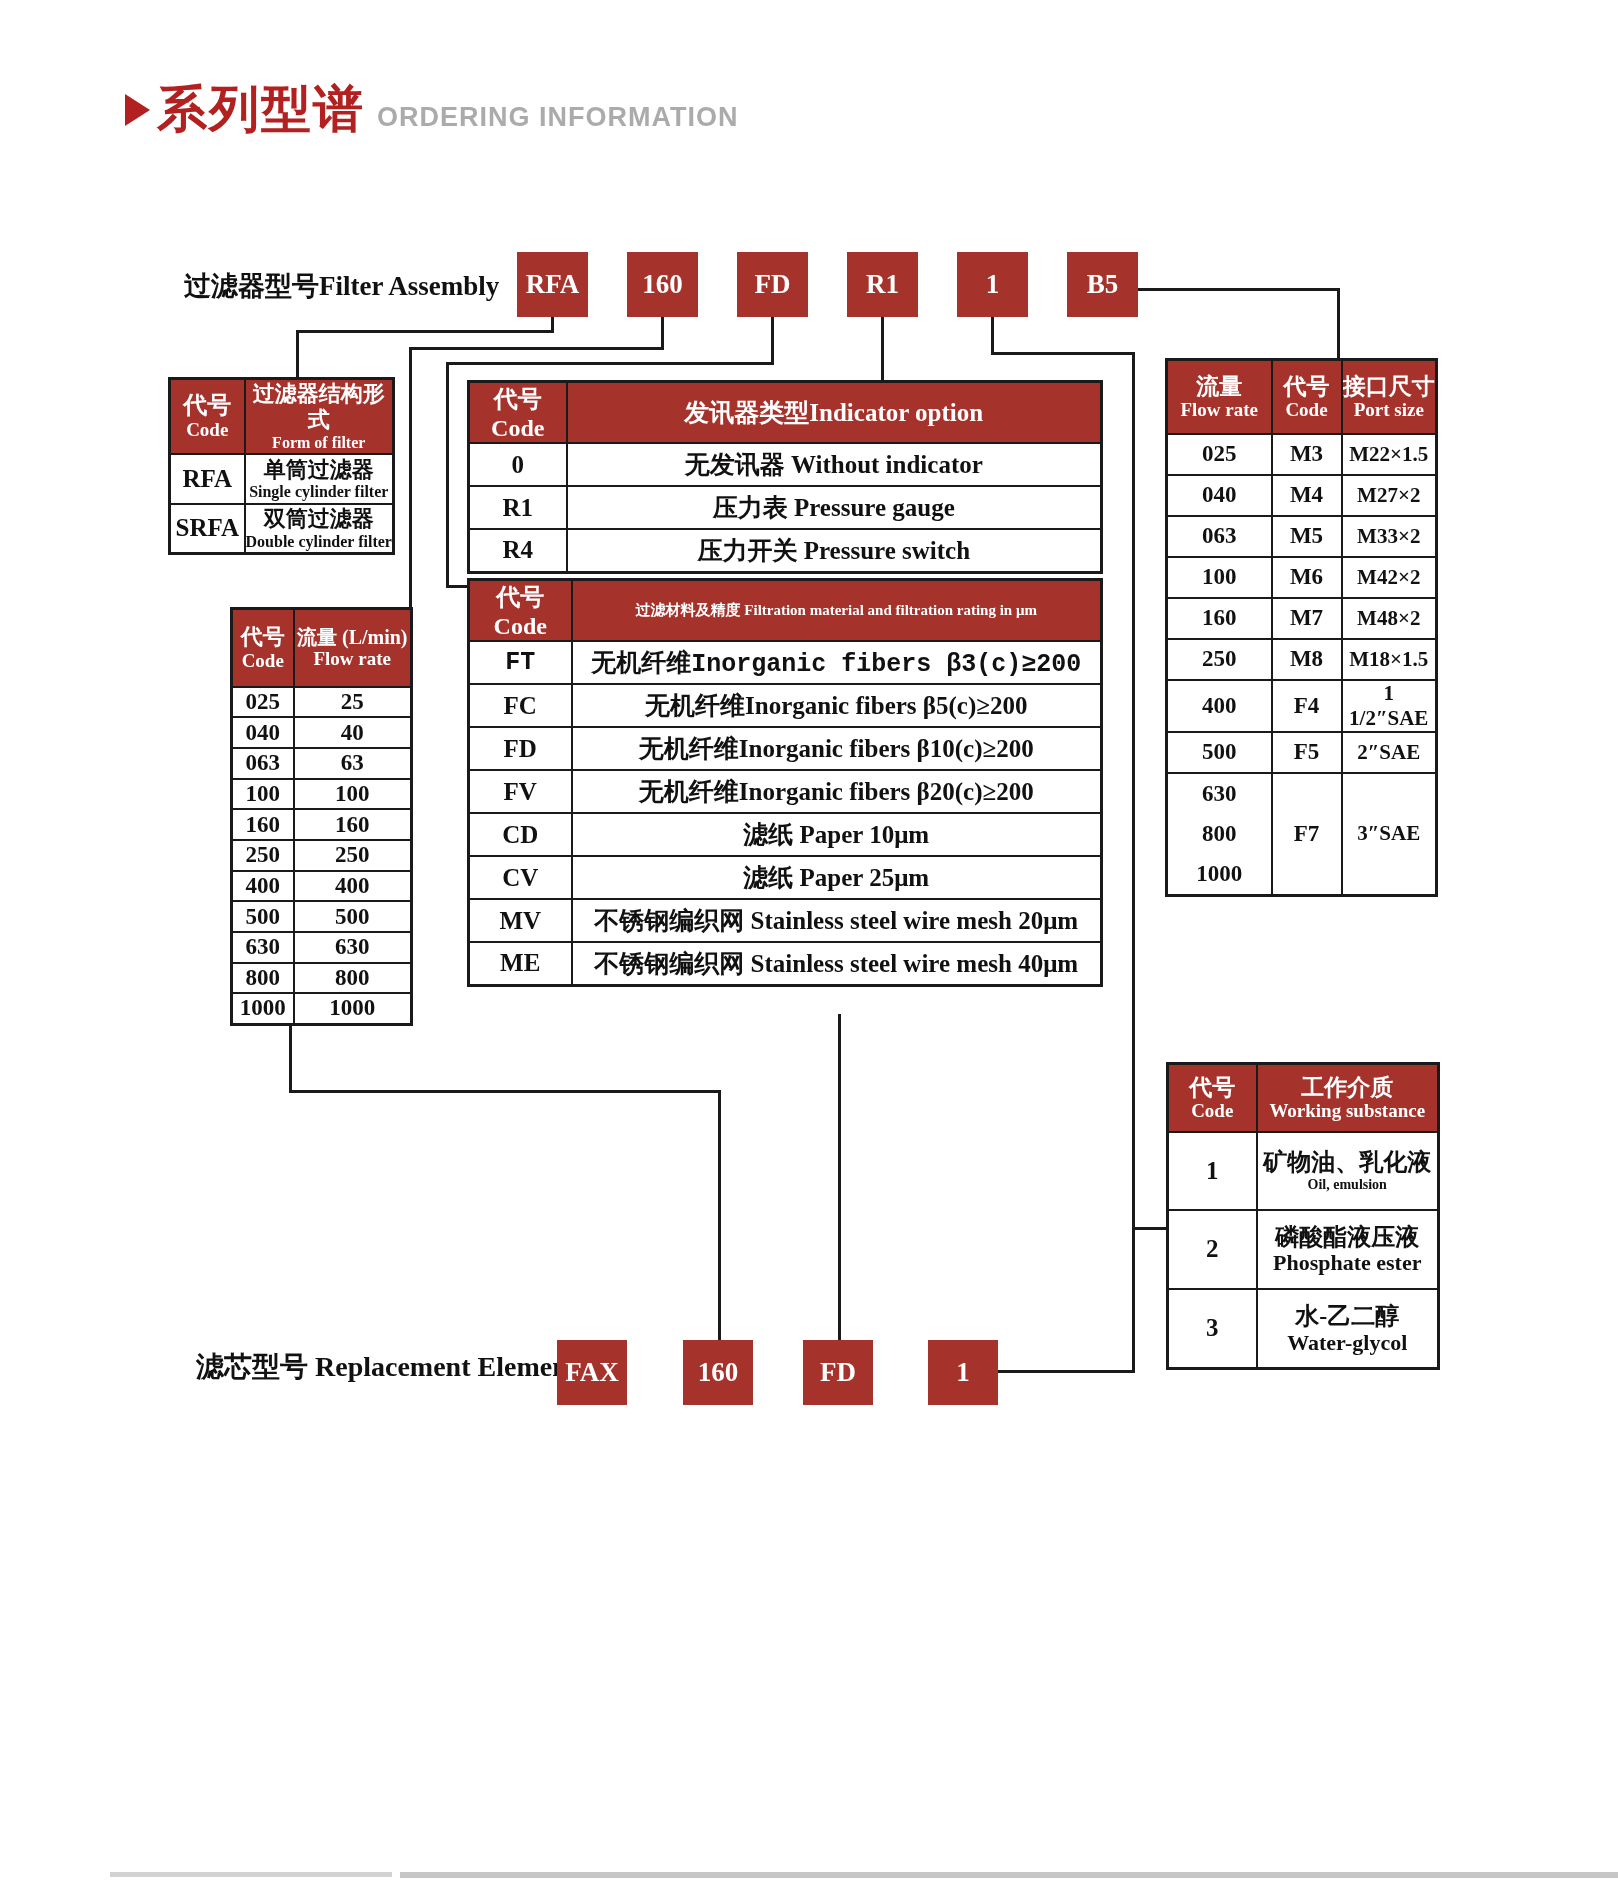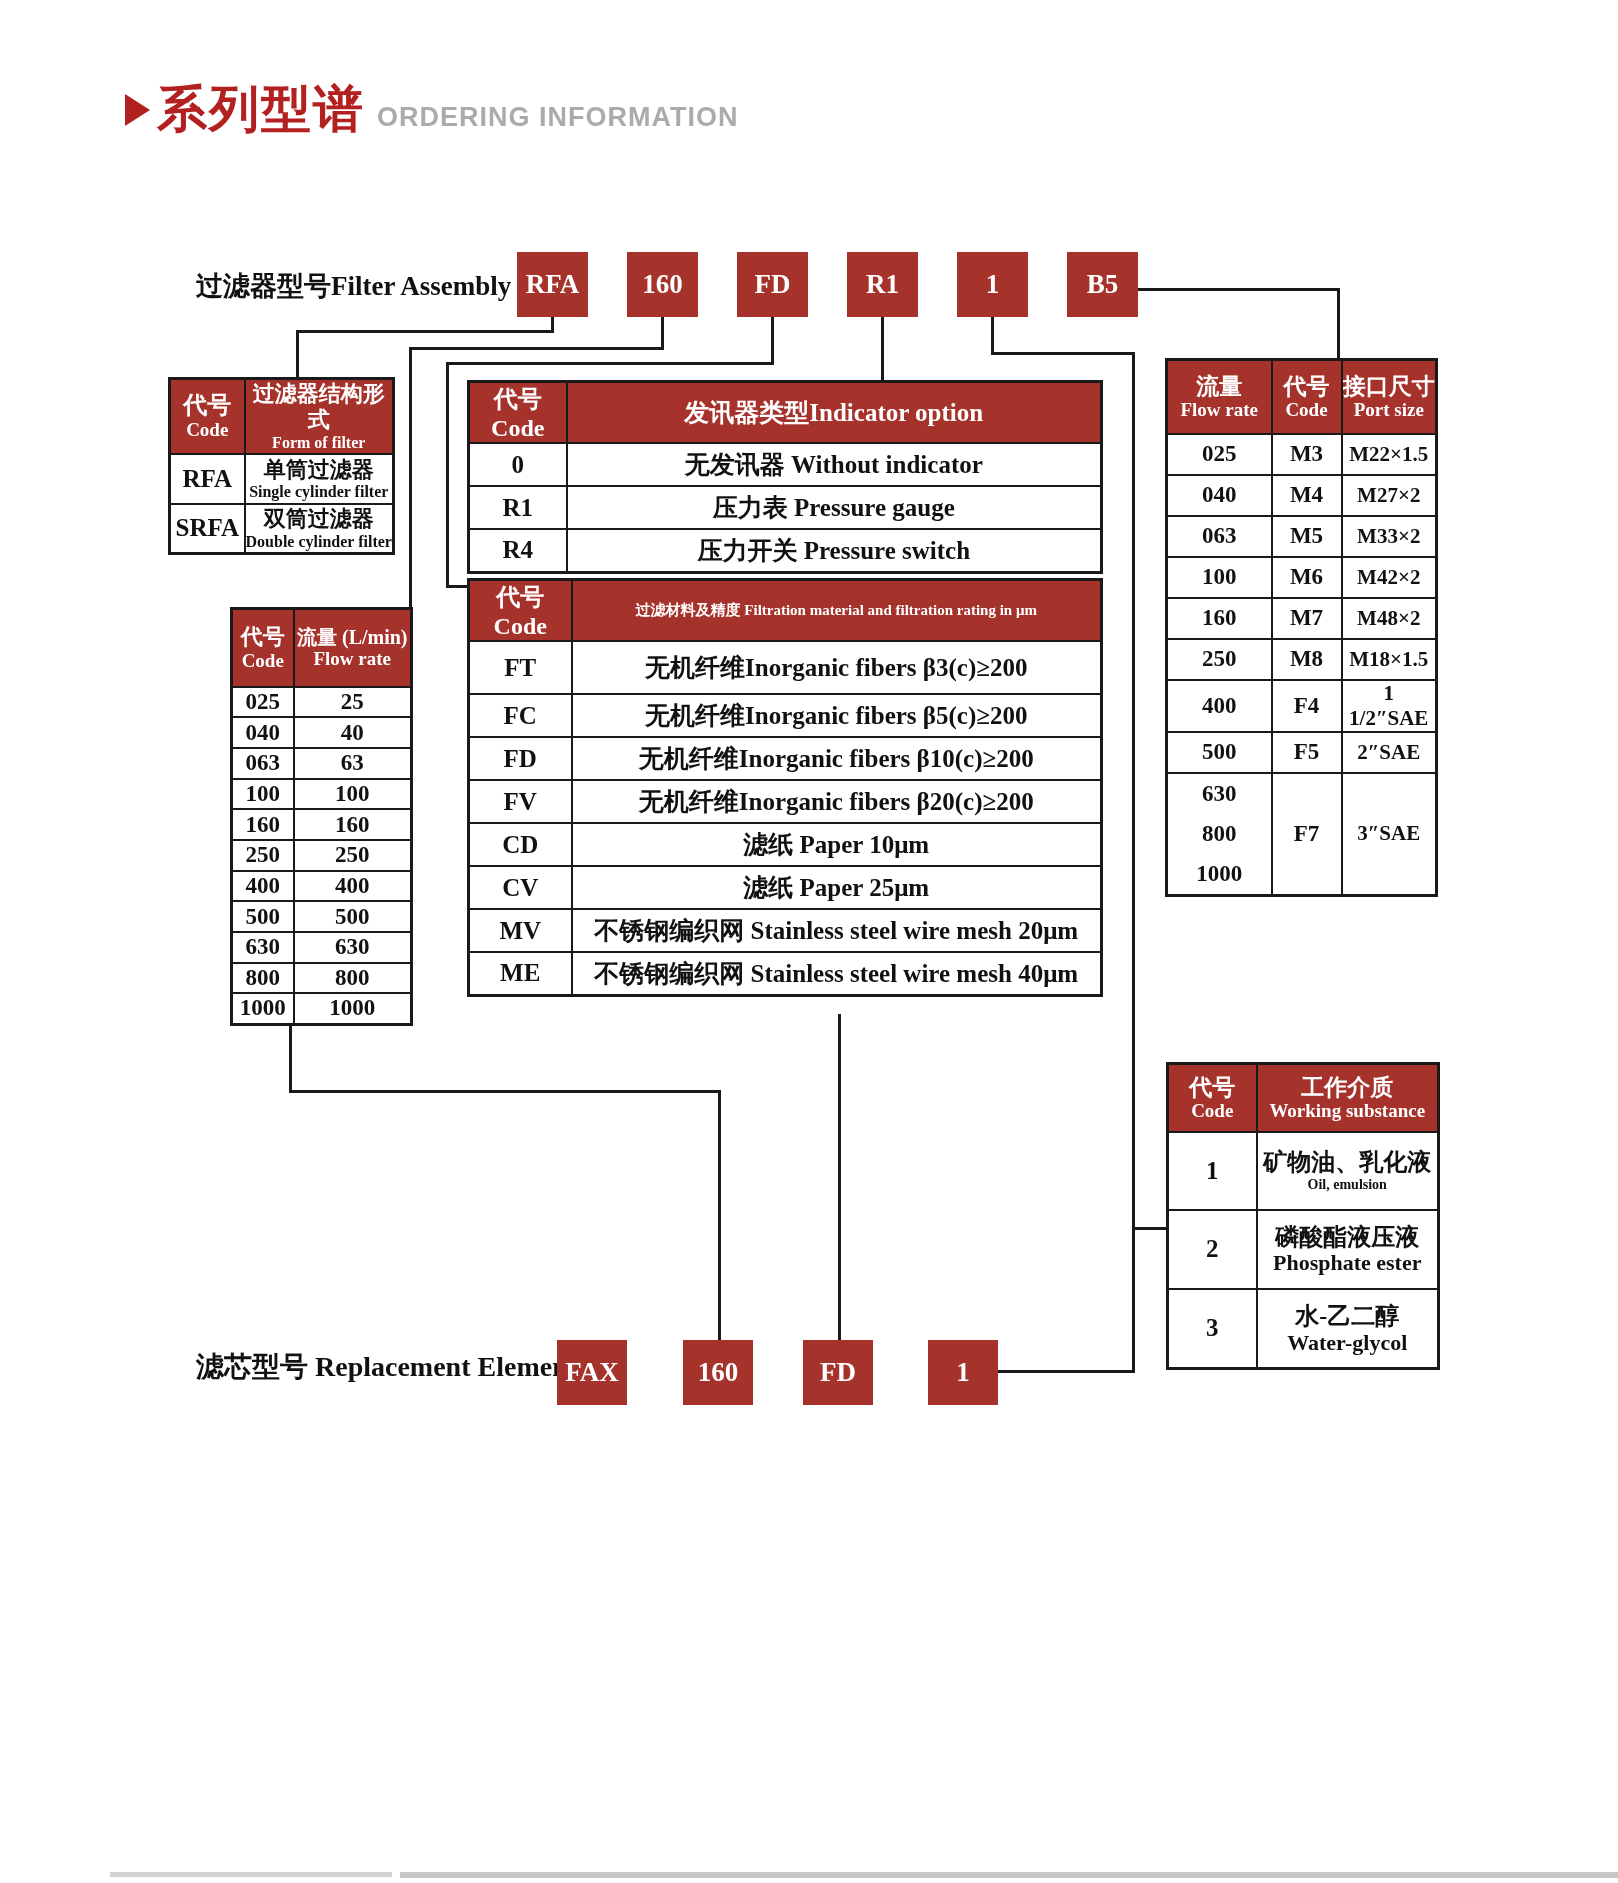--- a/index.html
+++ b/index.html
@@ -43,21 +43,21 @@
 <body>
 
 <div class="page">
 
   <div class="title-row">
     <span class="tri"></span>
     <span class="title-cn">系列型谱</span>
     <span class="title-en">ORDERING INFORMATION</span>
   </div>
 
-  <div class="rowlabel" style="left:196px; top:268px;">过滤器型号Filter Assembly</div>
+  <div class="rowlabel" style="left:184px; top:268px;">过滤器型号Filter Assembly</div>
   <div class="codebox" style="left:517px; top:252px;">RFA</div>
   <div class="codebox" style="left:627px; top:252px;">160</div>
   <div class="codebox" style="left:737px; top:252px;">FD</div>
   <div class="codebox" style="left:847px; top:252px;">R1</div>
   <div class="codebox" style="left:957px; top:252px;">1</div>
   <div class="codebox" style="left:1067px; top:252px;">B5</div>
 
   <div class="rowlabel" style="left:196px; top:1348px; font-size:28px;">滤芯型号 Replacement Element</div>
   <div class="codebox" style="left:557px; top:1340px; width:70px;">FAX</div>
   <div class="codebox" style="left:683px; top:1340px; width:70px;">160</div>
@@ -155,21 +155,21 @@
   <table class="tbl" style="left:467px; top:578px; width:633px;">
     <colgroup>
         <col style="width:103px">
         <col style="width:530px">
       </colgroup>
     <tbody>
         <tr style="height:49px;">
       <th style="font-size:24px;">代号Code</th>
       <th style="font-size:15px;">过滤材料及精度 Filtration material and filtration rating in μm</th>
     </tr>
-    <tr style="height:53px;">
+    <tr style="height:43px;font-family:Liberation Mono, monospace;">
       <td class="code-cell">FT</td>
       <td class="desc-cell">无机纤维Inorganic fibers β3(c)≥200</td>
     </tr>
     <tr style="height:43px;">
       <td class="code-cell">FC</td>
       <td class="desc-cell">无机纤维Inorganic fibers β5(c)≥200</td>
     </tr>
     <tr style="height:43px;">
       <td class="code-cell">FD</td>
       <td class="desc-cell">无机纤维Inorganic fibers β10(c)≥200</td>

